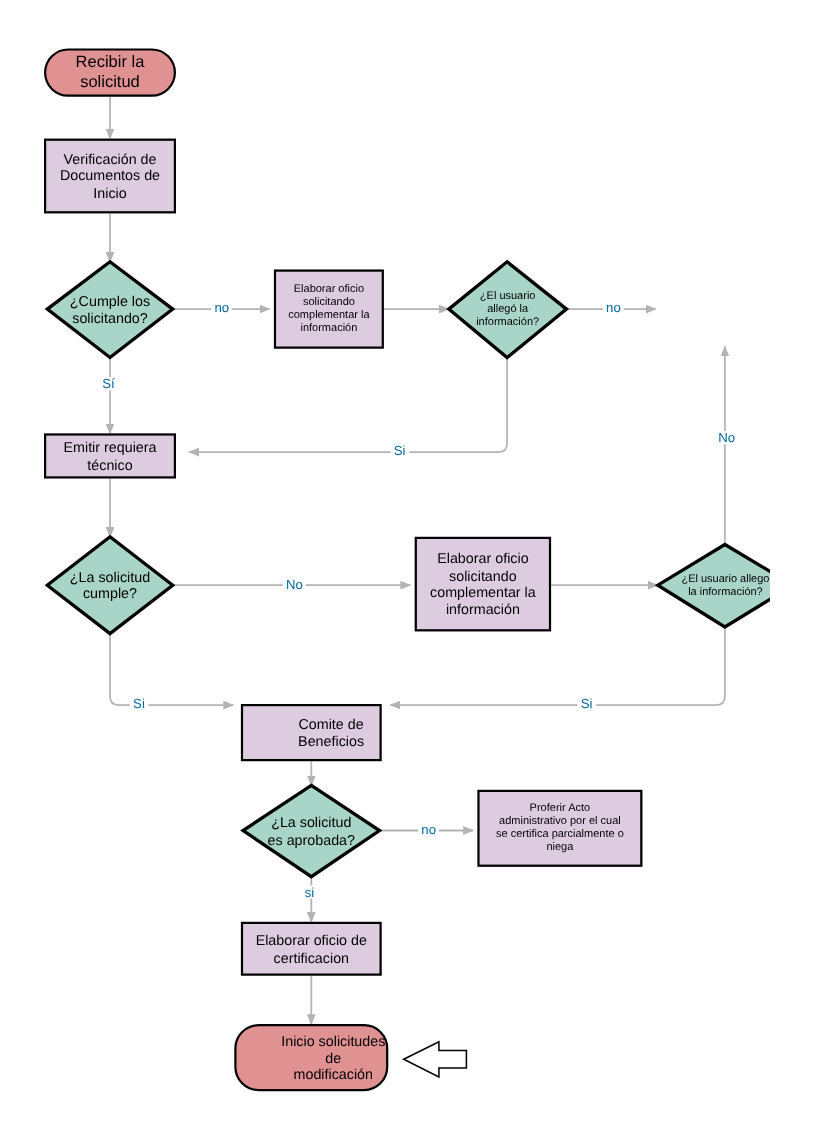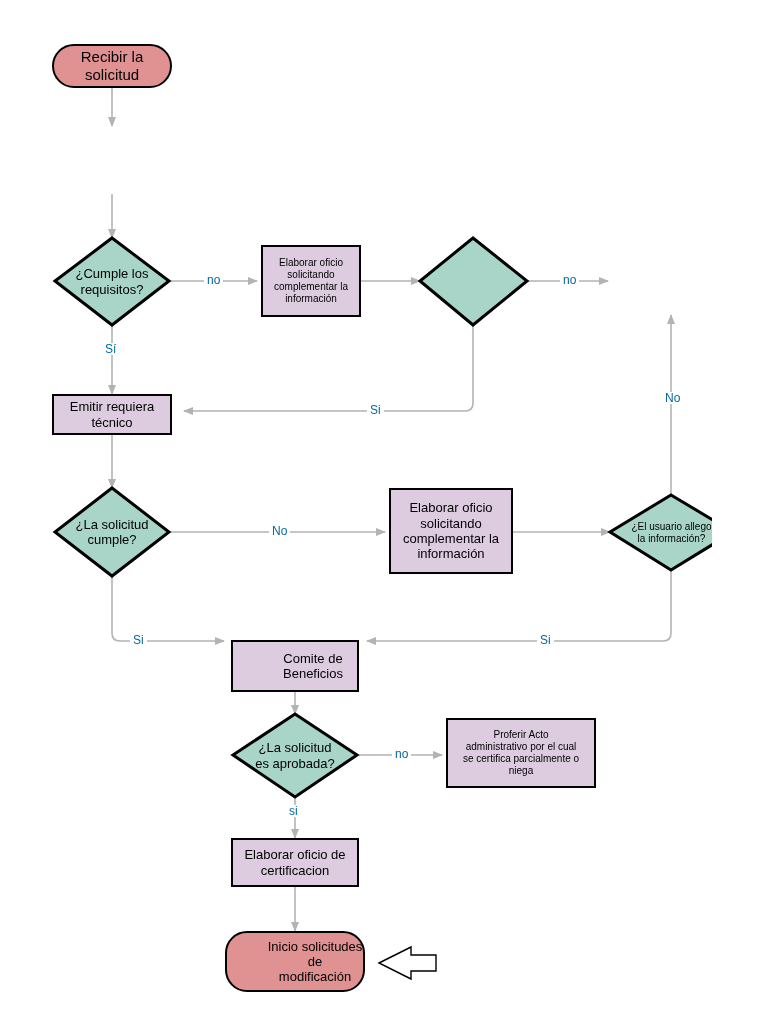--- a/index.html
+++ b/index.html
@@ -9,21 +9,20 @@
   }
   body {
     font-family: "Liberation Sans", sans-serif;
   }
   #canvas {
     position: relative;
     width: 700px;
     height: 1036px;
     background: #ffffff;
     overflow: hidden;
-    margin-left: 12px;
   }
   #edges {
     position: absolute;
     left: 0;
     top: 0;
     width: 760px;
     height: 1036px;
     pointer-events: none;
   }
   .node {
@@ -130,31 +129,39 @@
       <polygon points="100,488 157,532 100,576 43,532"></polygon>
       <polygon points="659,495 721,532 659,570 598,532"></polygon>
       <polygon points="283,714 345,755 283,797 221,755"></polygon>
     </g>
 
     <polygon points="367,963 399,947 399,955 424,955 424,971 399,971 399,979" fill="#ffffff" stroke="#000000" stroke-width="1.4"></polygon>
   </svg>
 
   <div class="node node-terminal fs15" style="left:40px; top:44px; width:120px; height:44px;">Recibir la solicitud</div>
 
+  <div class="node node-process fs13" style="left:40px; top:126px; width:120px; height:68px;">Verificación de
+Documentos de
+Inicio</div>
 
   <div class="node node-decision fs13" style="left:43px; top:238px; width:114px; height:87px;">
     <span class="diamond-label">¿Cumple los
-requisitos?</span>
+solicitando?</span>
   </div>
 
   <div class="node node-process fs10" style="left:249px; top:245px; width:100px; height:72px;">Elaborar oficio
 solicitando
 complementar la
 información</div>
 
+  <div class="node node-decision fs10" style="left:408px; top:238px; width:107px; height:87px;">
+    <span class="diamond-label">¿El usuario
+allegó la
+información?</span>
+  </div>
 
 
   <div class="node node-process fs13" style="left:40px; top:394px; width:120px; height:41px;">Emitir requiera
 técnico</div>
 
   <div class="node node-decision fs13" style="left:43px; top:488px; width:114px; height:88px;">
     <span class="diamond-label">¿La solicitud
 cumple?</span>
   </div>
 

